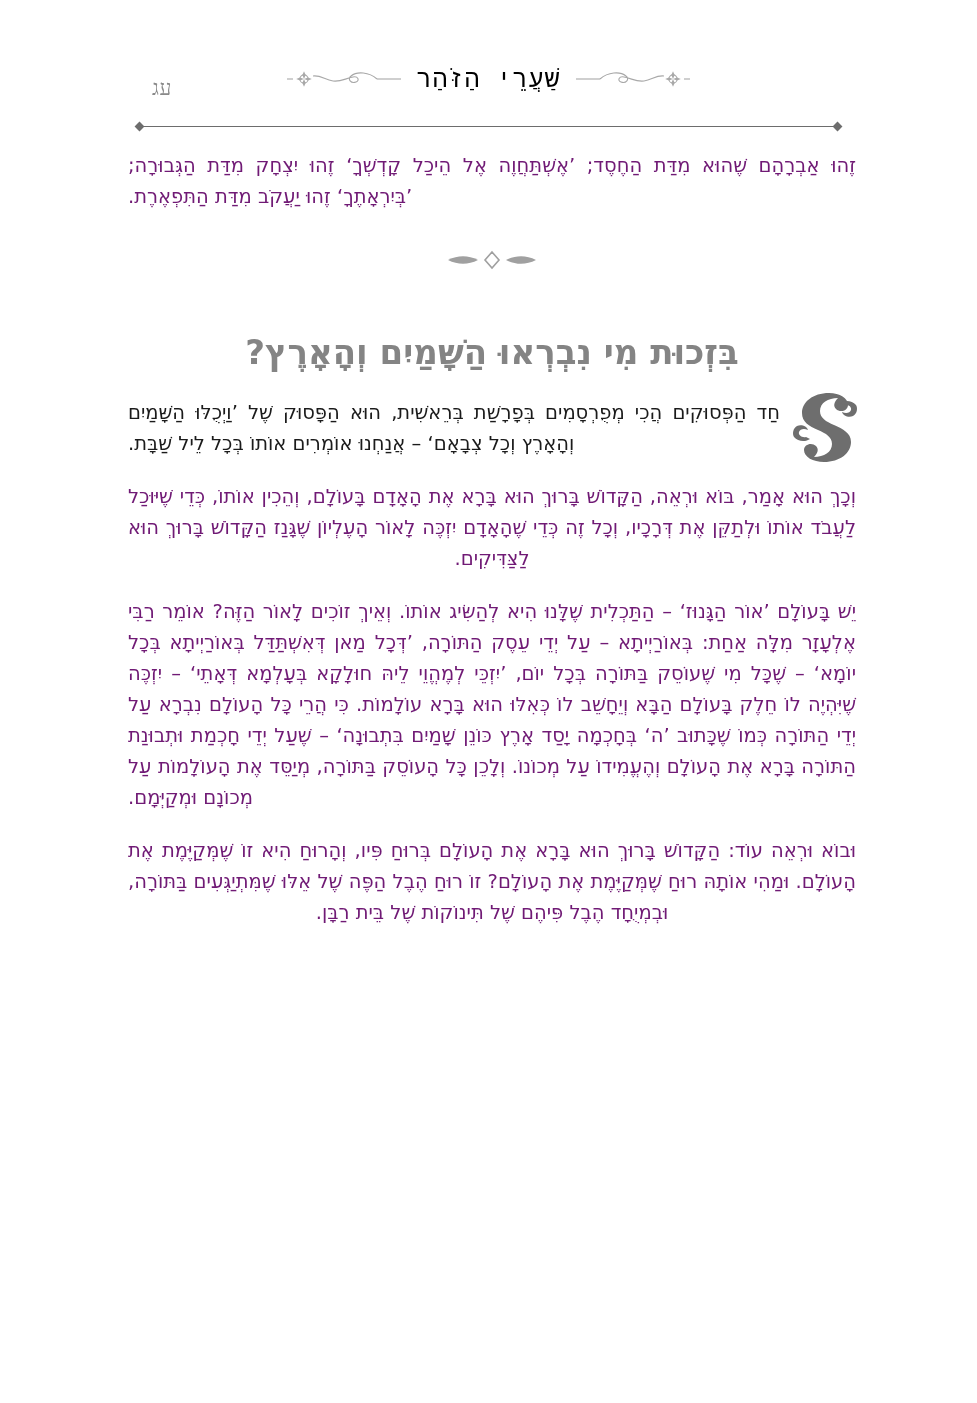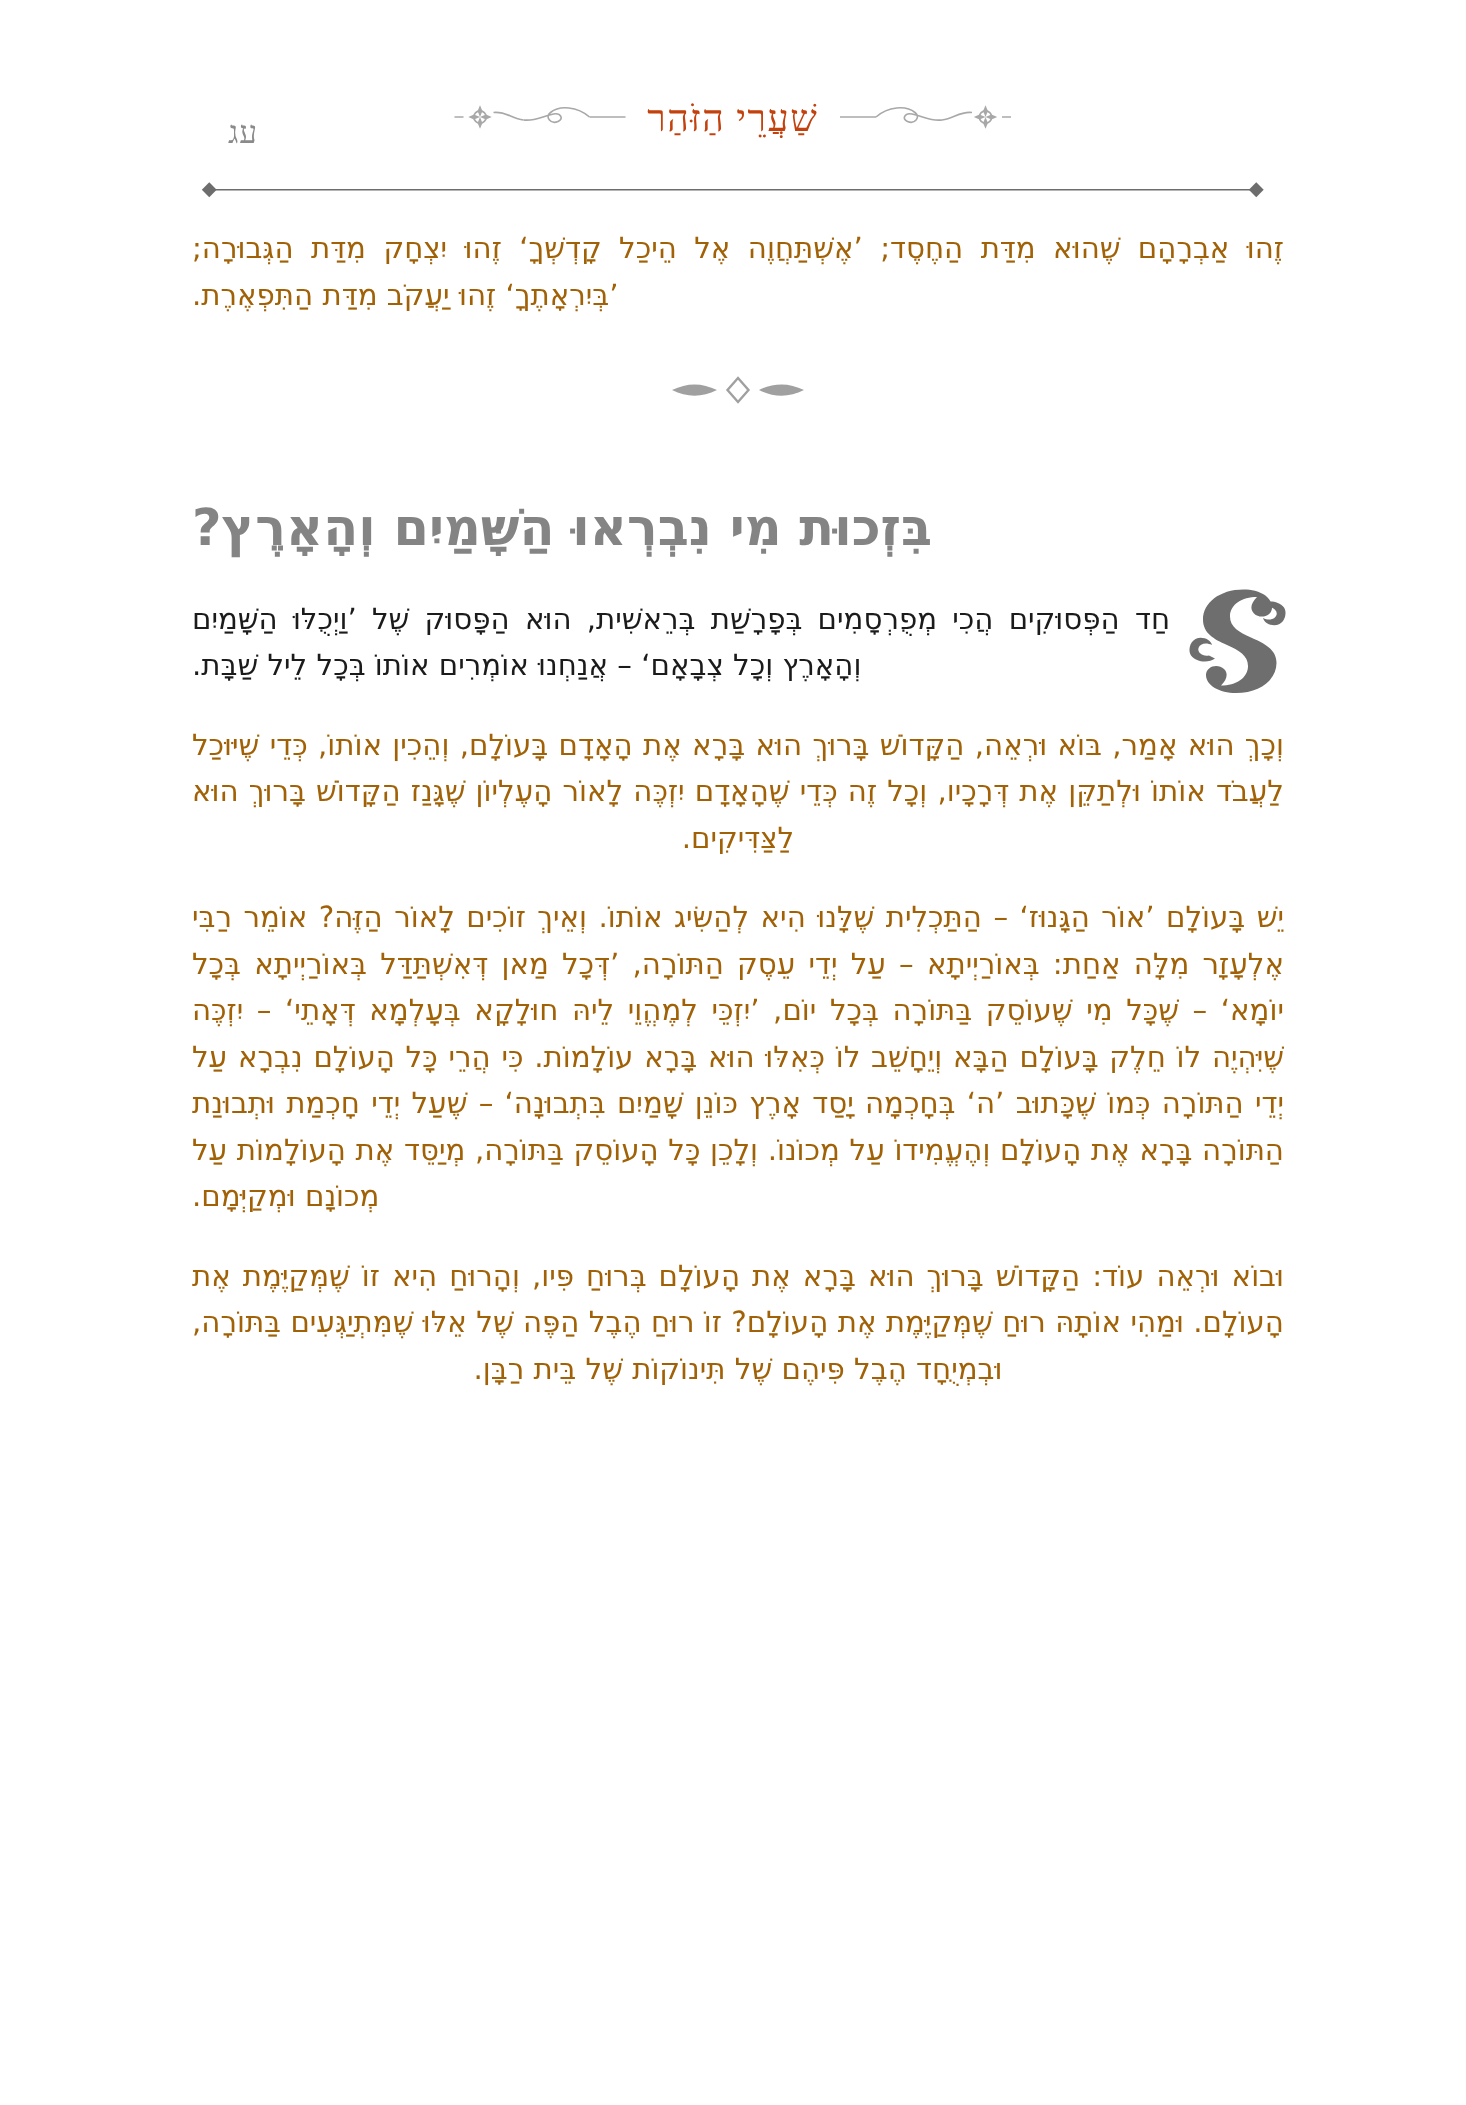--- a/index.html
+++ b/index.html
@@ -48,24 +48,24 @@
     top: 0;
     display: flex;
     align-items: center;
     justify-content: center;
     gap: 13px;
     color: #9a9a9a;
   }
 
   .head-title {
     font-size: 25px;
-    color: #c2410c;
+    color: #000000;
     letter-spacing: 1px;
     white-space: nowrap;
-    font-family: Liberation Serif, serif;
+    font-family: Liberation Mono, monospace;
   }
 
   .flourish {
     display: block;
     color: #a8a8a8;
   }
 
   
   .head-rule {
     position: absolute;
@@ -98,21 +98,21 @@
     position: absolute;
     top: 150px;
     left: 128px;
     width: 728px;
   }
 
   p.body {
     margin: 0 0 22px 0;
     font-size: 19.5px;
     line-height: 31px;
-    color: #a16207;
+    color: #701a75;
     text-align: justify;
     text-align-last: center;
     font-family: "DejaVu Sans", "Liberation Sans", sans-serif;
   }
 
   p.body.tail-right { text-align-last: left; }
 
   p.single {
     text-align: center;
     text-align-last: center;
@@ -142,21 +142,21 @@
   .day-source {
     margin-top: 12px;
     font-size: 14.5px;
     color: #a5a5a5;
     font-family: "DejaVu Sans", "Liberation Sans", sans-serif;
   }
 
   
   .section-title {
     margin-top: 60px;
-    text-align: left;
+    text-align: center;
     font-size: 34px;
     line-height: 44px;
     color: #848484;
     font-family: "DejaVu Sans", "Liberation Sans", sans-serif;
   }
 
   
   .opening {
     position: relative;
   }

